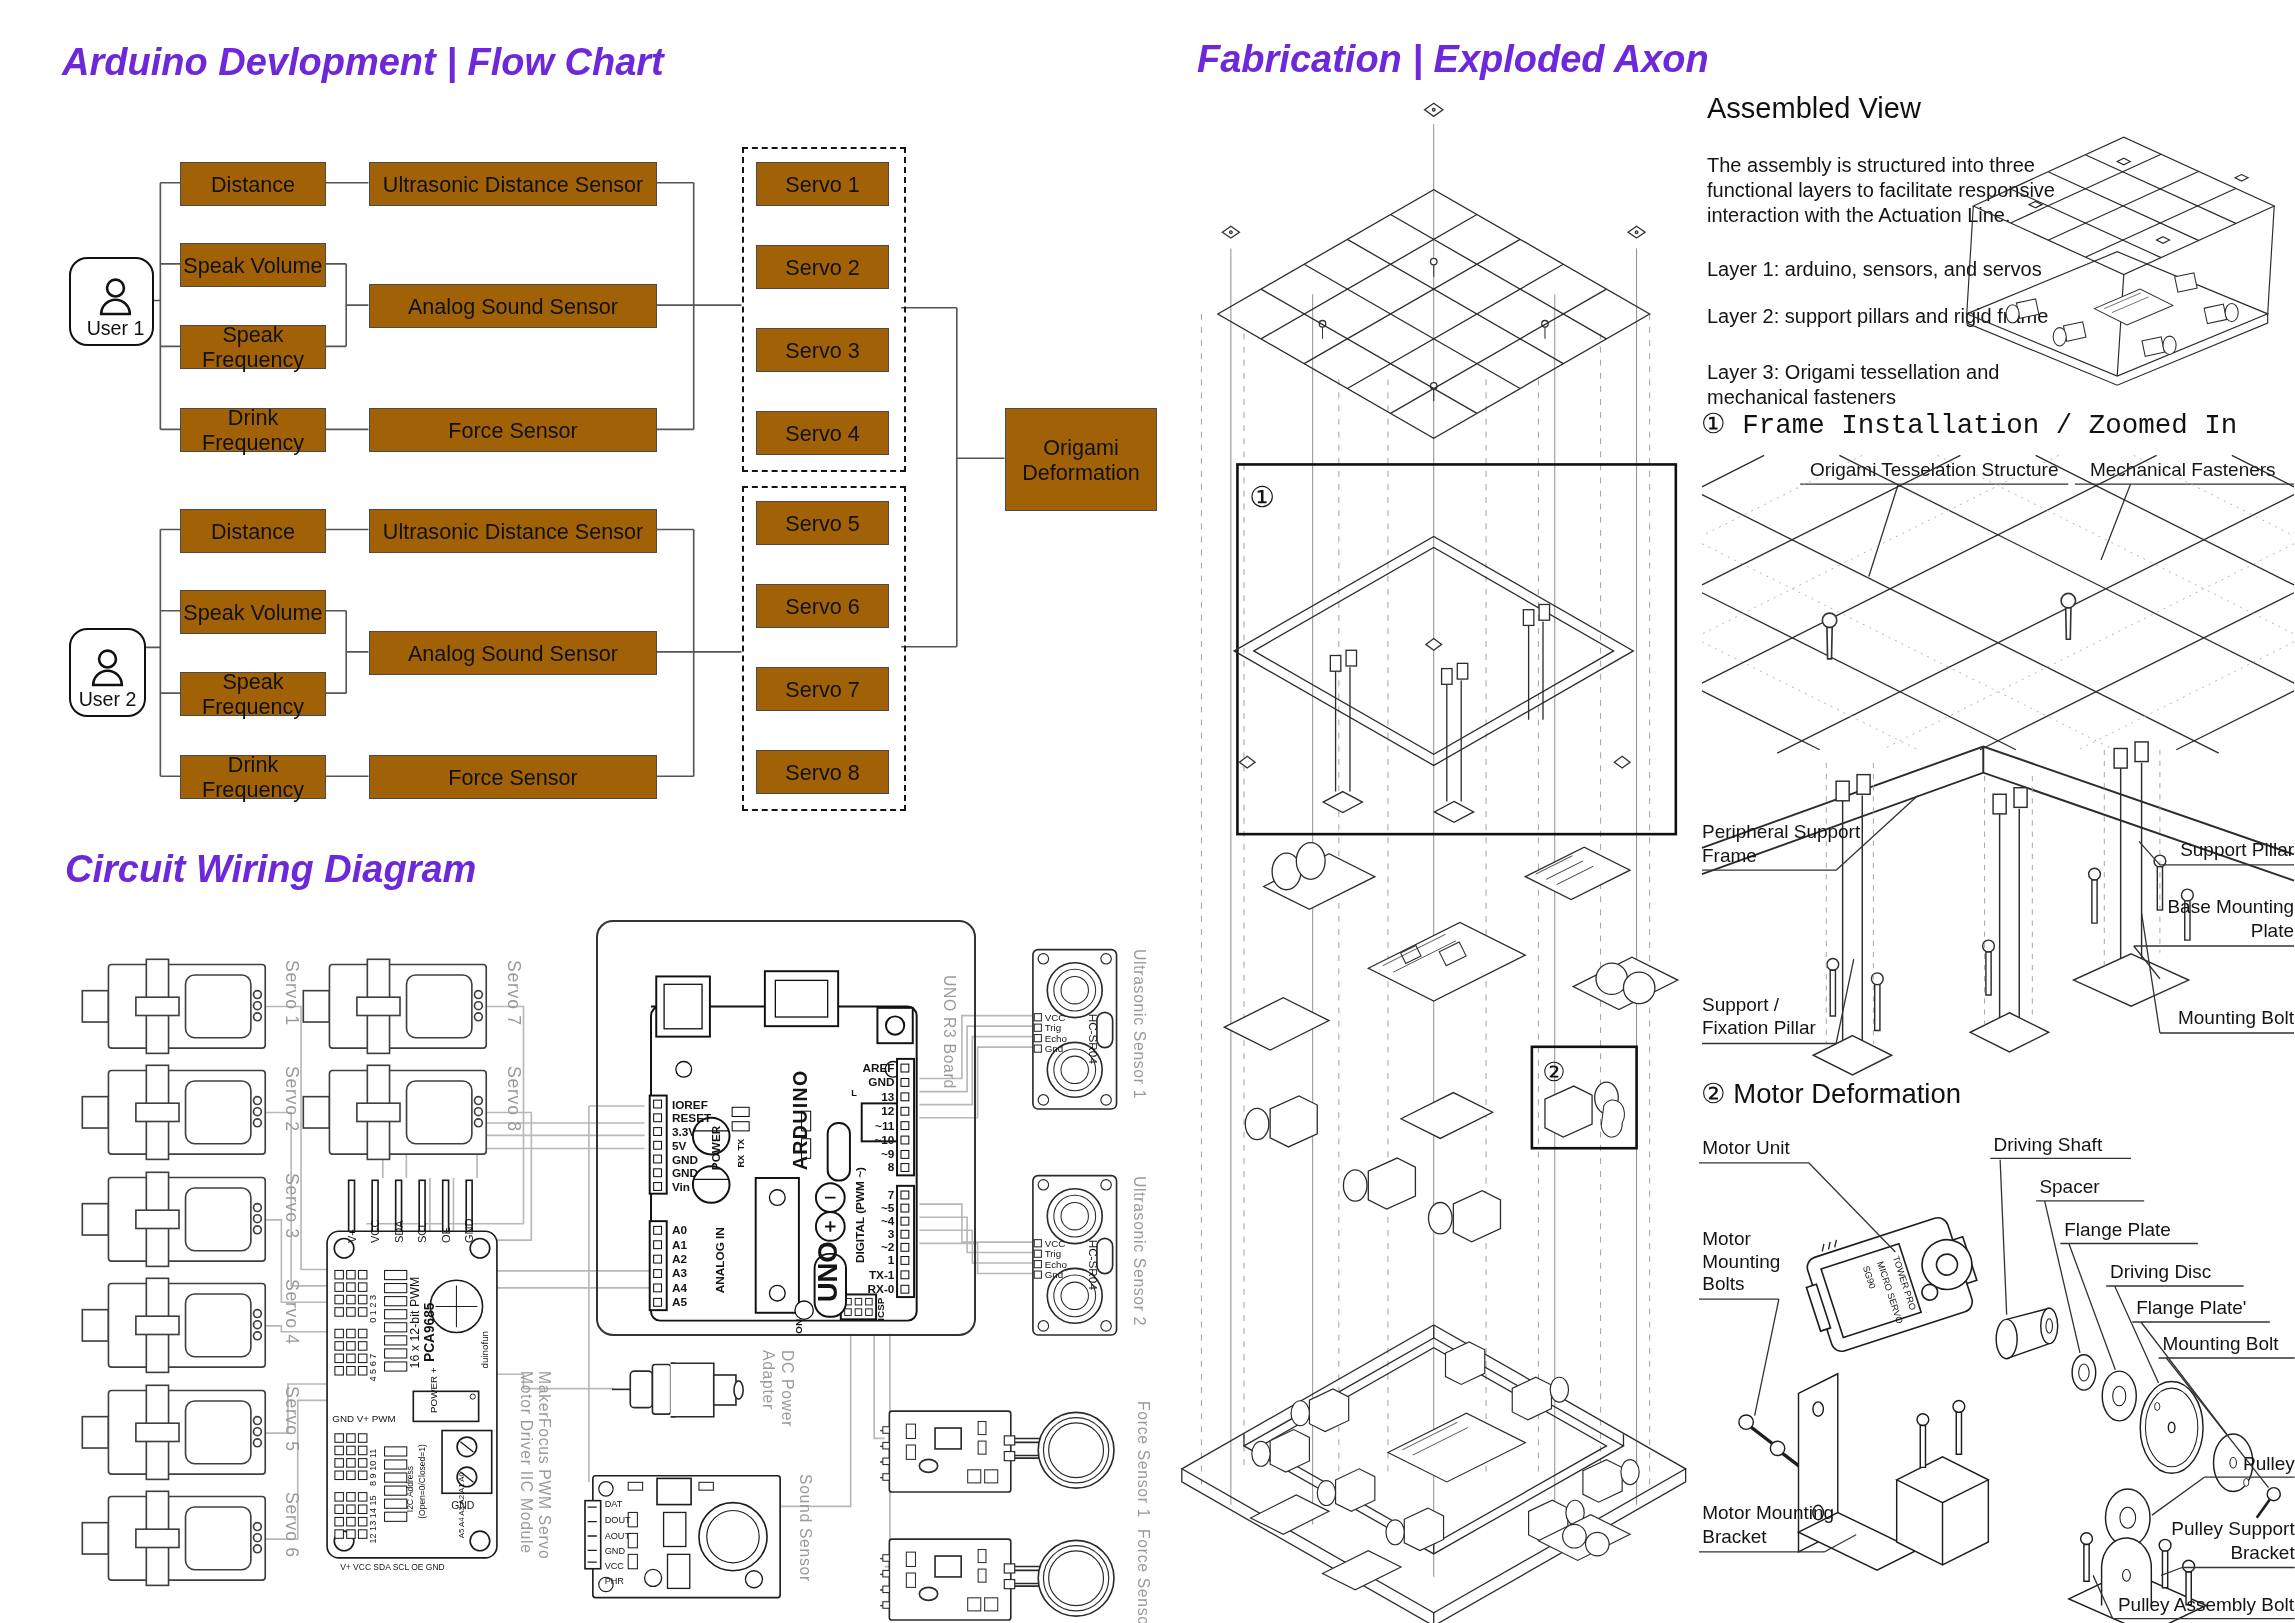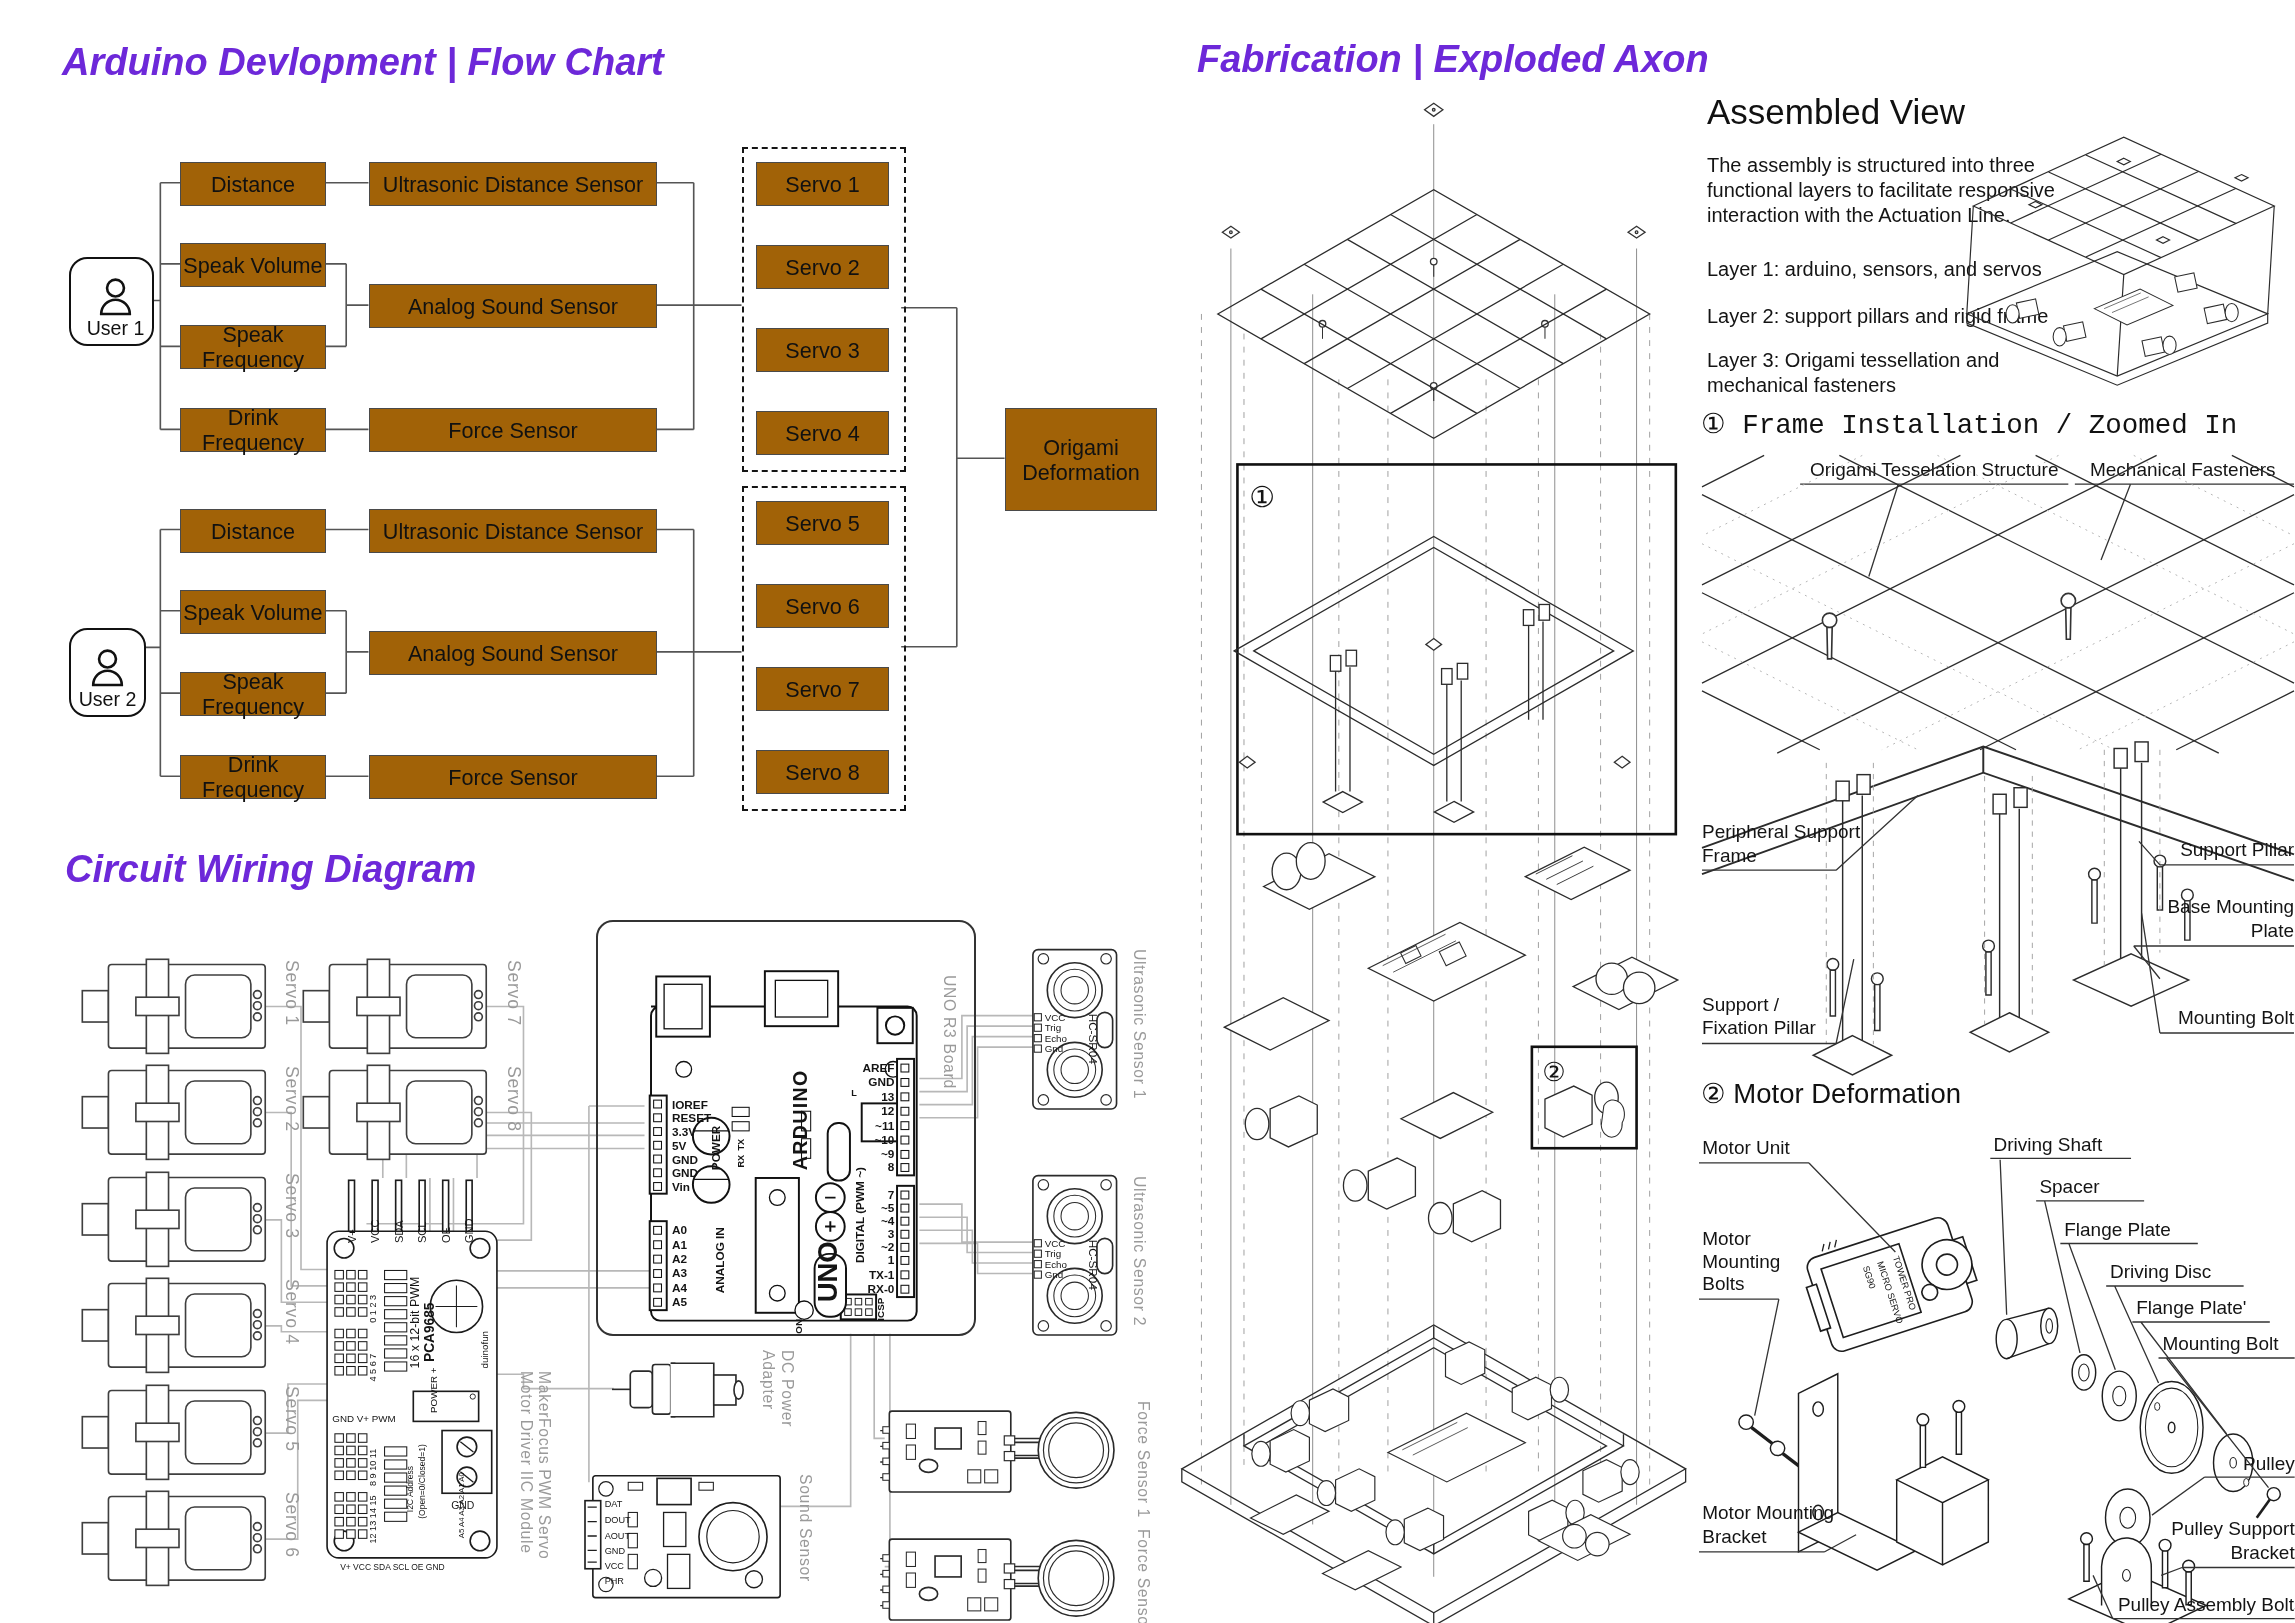--- a/index.html
+++ b/index.html
@@ -747,25 +747,25 @@
 
       <path d="M560,2205 L640,2165 L700,2195 L620,2235 Z"></path>
         <circle cx="615" cy="2198" r="18"></circle>
         <circle cx="650" cy="2210" r="18"></circle>
 
       <path d="M120,2170 L190,2135 L240,2160 L170,2195 Z"></path>
       <path d="M230,2255 L300,2220 L350,2245 L280,2280 Z"></path>
     </g>
   </svg>
 
-  <div class="h2" style="left:1707px;top:92px;font-size:35px;">Assembled View</div>
+  <div class="h2" style="left:1707px;top:92px;font-size:29px;">Assembled View</div>
   <div class="para" style="left:1707px;top:153px;">The assembly is structured into three functional layers to facilitate responsive interaction with the Actuation Line.</div>
   <div class="para" style="left:1707px;top:257px;">Layer 1: arduino, sensors, and servos</div>
   <div class="para" style="left:1707px;top:304px;">Layer 2: support pillars and rigid frame</div>
-  <div class="para" style="left:1707px;top:348px;">Layer 3: Origami tessellation and mechanical fasteners</div>
+  <div class="para" style="left:1707px;top:360px;">Layer 3: Origami tessellation and mechanical fasteners</div>
 
   <svg class="z0" style="left:1947px;top:98px;" width="347" height="314" viewBox="0 0 530 480">
     <g stroke="#2c2c2c" stroke-width="1.8" fill="none">
       <path d="M40,165 L270,60 L500,165 L270,270 Z"></path>
       <path d="M97,139 L327,244 M155,113 L385,218 M212,87 L442,192"></path>
       <path d="M97,191 L327,86 M155,217 L385,112 M212,243 L442,138"></path>
       <path d="M135,158 l10,5 -10,5 -10,-5 Z M330,212 l10,5 -10,5 -10,-5 Z M450,117 l10,5 -10,5 -10,-5 Z M270,92 l10,5 -10,5 -10,-5 Z"></path>
       <path d="M40,165 L30,330 M500,165 L490,330 M270,270 L260,425"></path>
       <path d="M30,330 L260,235 L490,330 L260,425 Z"></path>
       <path d="M30,330 v14 L260,439 490,344 v-14"></path>

